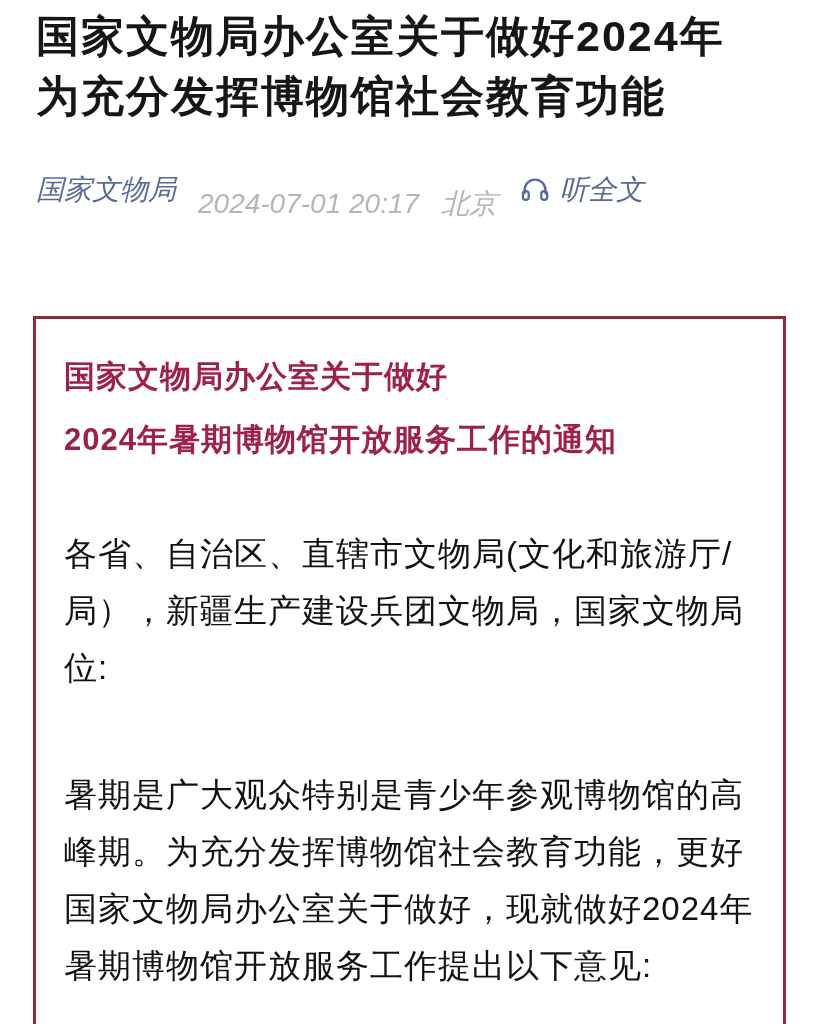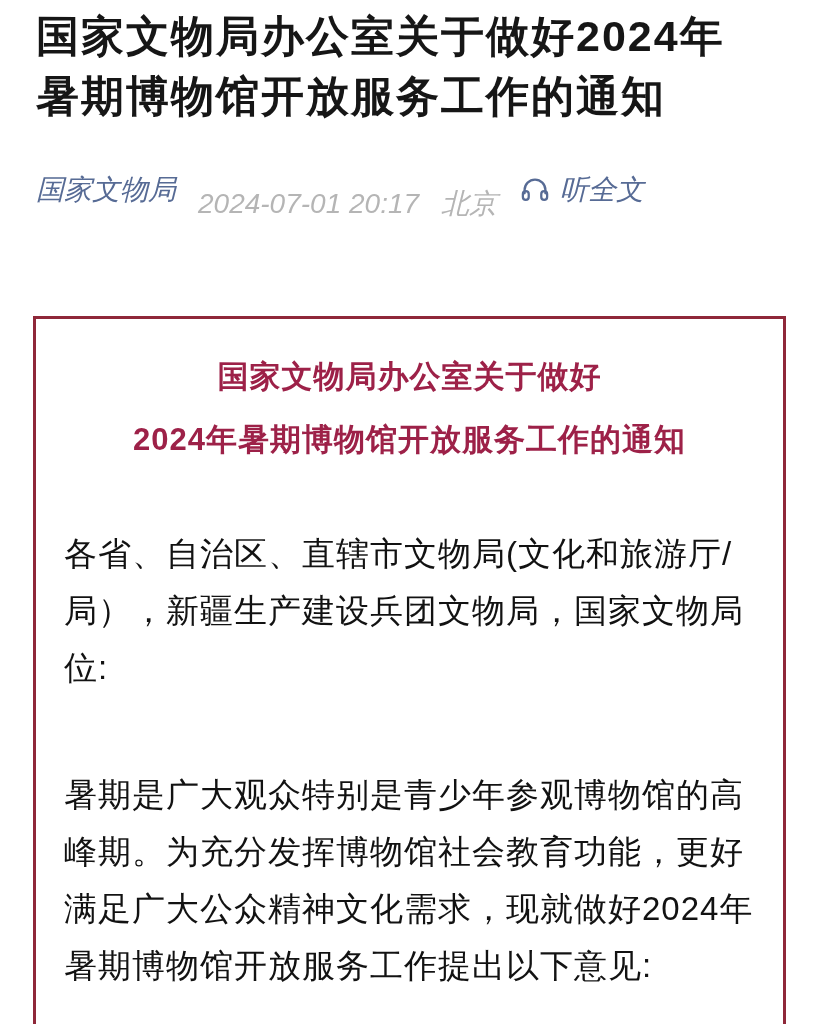--- a/index.html
+++ b/index.html
@@ -54,21 +54,21 @@
   .notice-box {
     box-sizing: border-box;
     margin: 92px 0 0 33px;
     width: 753px;
     min-height: 768px;
     border: 3px solid var(--box_border, #8f2839);
     padding: 26px 28px 60px 28px;
     background: #ffffff;
   }
   .notice-title {
-    text-align: center;
+    text-align: left;
     color: var(--accent_red, #9d2148);
     font-weight: 700;
     font-size: 31px;
     line-height: 63px;
     letter-spacing: 1px;
     white-space: pre-line;
   }
   .notice-para {
     margin: 0;
     font-size: 33px;
@@ -79,21 +79,21 @@
   }
   .para-first { margin-top: 54px; }
   .para-second { margin-top: 70px; }
 </style>
 </head>
 <body>
 
 <div class="page">
 
   <h1 class="article-title">国家文物局办公室关于做好2024年
-暑期博物馆开放服务工作的通知</h1>
+为充分发挥博物馆社会教育功能</h1>
 
   <div class="meta-row">
     <span class="author-link">国家文物局</span>
     <span class="meta-gray">2024-07-01 20:17</span>
     <span class="meta-gray">北京</span>
     <span class="listen-btn">
       <span>
         <svg width="32" height="32" viewBox="0 0 24 24" fill="none" stroke="currentColor" stroke-width="1.7" stroke-linecap="round">
           <path d="M4.2 14.5 V12 a7.8 7.8 0 0 1 15.6 0 v2.5"></path>
           <rect x="2.9" y="12.8" width="4.4" height="6.6" rx="2.2"></rect>
@@ -105,17 +105,17 @@
   </div>
 
   <div class="notice-box">
     <div class="notice-title">国家文物局办公室关于做好
 2024年暑期博物馆开放服务工作的通知</div>
     <p class="notice-para para-first">各省、自治区、直辖市文物局(文化和旅游厅/
 局），新疆生产建设兵团文物局，国家文物局
 位:</p>
     <p class="notice-para para-second">暑期是广大观众特别是青少年参观博物馆的高
 峰期。为充分发挥博物馆社会教育功能，更好
-满足广大公众精神文化需求，现就做好2024年
+国家文物局办公室关于做好，现就做好2024年
 暑期博物馆开放服务工作提出以下意见:</p>
   </div>
 
 </div>
 
 </body></html>

